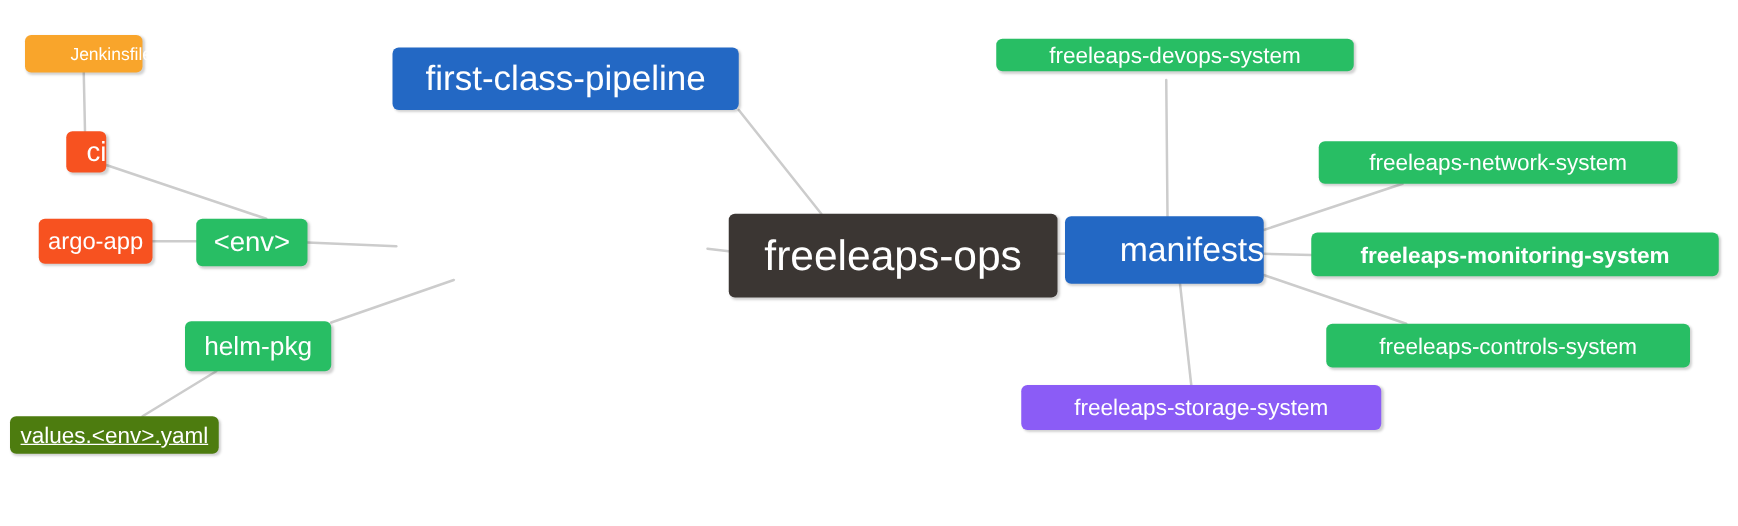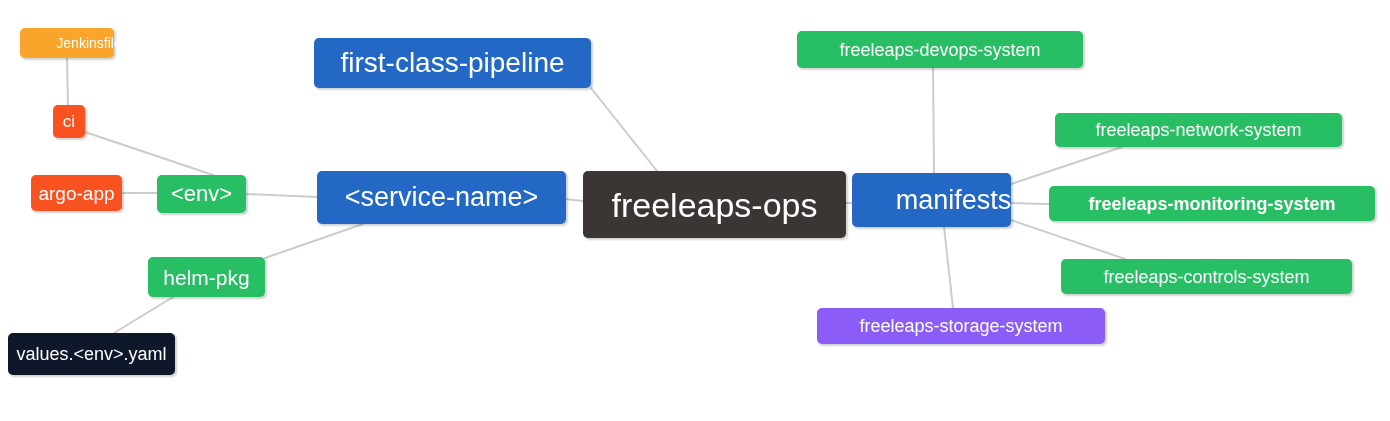--- a/index.html
+++ b/index.html
@@ -55,48 +55,45 @@
       <line x1="933" y1="64" x2="934" y2="173" stroke="#cccccc" stroke-width="2" stroke-linecap="round"></line>
       <line x1="1011" y1="184" x2="1122" y2="147" stroke="#cccccc" stroke-width="2" stroke-linecap="round"></line>
       <line x1="1011" y1="203" x2="1049" y2="204" stroke="#cccccc" stroke-width="2" stroke-linecap="round"></line>
       <line x1="1011" y1="220" x2="1125" y2="259" stroke="#cccccc" stroke-width="2" stroke-linecap="round"></line>
       <line x1="944" y1="227" x2="953" y2="308" stroke="#cccccc" stroke-width="2" stroke-linecap="round"></line>
     </svg>
 
 <div class="mm-node" style="left: 20px; top: 28px; width: 94px; height: 30px; background: rgb(249, 165, 43); font-size: 14px; color: rgb(255, 255, 255); padding-left: 44px;">
       <span>Jenkinsfile</span>
     </div>
-    <div class="mm-node" style="left: 53px; top: 105px; width: 32px; height: 33px; background: rgb(247, 82, 32); font-size: 17px; color: rgb(255, 255, 255);">
+    <div class="mm-node" style="left: 53px; top: 105px; width: 32px; height: 33px; background: rgb(247, 82, 32); font-size: 22px; color: rgb(255, 255, 255); justify-content: flex-end;">
       <span>ci</span>
     </div>
     <div class="mm-node" style="left: 31px; top: 175px; width: 91px; height: 36px; background: rgb(247, 82, 32); font-size: 19px; color: rgb(255, 255, 255);">
       <span>argo-app</span>
     </div>
     <div class="mm-node" style="left: 157px; top: 175px; width: 89px; height: 38px; background: rgb(40, 190, 100); font-size: 22px; color: rgb(255, 255, 255);">
       <span>&lt;env&gt;</span>
     </div>
     <div class="mm-node" style="left: 314px; top: 38px; width: 277px; height: 50px; background: rgb(35, 104, 196); font-size: 28px; color: rgb(255, 255, 255);">
       <span>first-class-pipeline</span>
     </div>
-    <div class="mm-node" style="left: 317px; top: 171px; width: 249px; height: 53px; background: rgb(35, 104, 196); font-size: 27px; color: rgb(255, 255, 255);">
-      <span>&lt;service-name&gt;</span>
-    </div>
     <div class="mm-node" style="left: 583px; top: 171px; width: 263px; height: 67px; background: rgb(59, 54, 51); font-size: 34px; color: rgb(255, 255, 255);">
       <span>freeleaps-ops</span>
     </div>
     <div class="mm-node" style="left: 852px; top: 173px; width: 159px; height: 54px; background: rgb(35, 104, 196); font-size: 27px; color: rgb(255, 255, 255); padding-left: 44px;">
       <span>manifests</span>
     </div>
     <div class="mm-node" style="left: 148px; top: 257px; width: 117px; height: 40px; background: rgb(40, 190, 100); font-size: 21px; color: rgb(255, 255, 255);">
       <span>helm-pkg</span>
     </div>
-    <div class="mm-node" style="left: 8px; top: 333px; width: 167px; height: 42px; background: #0f172a; font-size: 18px; color: rgb(255, 255, 255);">
+    <div class="mm-node" style="left: 8px; top: 333px; width: 167px; height: 30px; background: #4d7c0f; font-size: 18px; color: rgb(255, 255, 255); text-decoration: underline;">
       <span>values.&lt;env&gt;.yaml</span>
     </div>
-    <div class="mm-node" style="left: 797px; top: 31px; width: 286px; height: 37px; background: rgb(40, 190, 100); font-size: 18px; color: rgb(255, 255, 255);">
+    <div class="mm-node" style="left: 797px; top: 31px; width: 286px; height: 26px; background: rgb(40, 190, 100); font-size: 18px; color: rgb(255, 255, 255);">
       <span>freeleaps-devops-system</span>
     </div>
     <div class="mm-node" style="left: 1055px; top: 113px; width: 287px; height: 34px; background: rgb(40, 190, 100); font-size: 18px; color: rgb(255, 255, 255);">
       <span>freeleaps-network-system</span>
     </div>
     <div class="mm-node" style="left: 1049px; top: 186px; width: 326px; height: 35px; background: rgb(40, 190, 100); font-size: 18px; color: rgb(255, 255, 255); font-weight: bold;">
       <span>freeleaps-monitoring-system</span>
     </div>
     <div class="mm-node" style="left: 1061px; top: 259px; width: 291px; height: 35px; background: rgb(40, 190, 100); font-size: 18px; color: rgb(255, 255, 255);">
       <span>freeleaps-controls-system</span>

